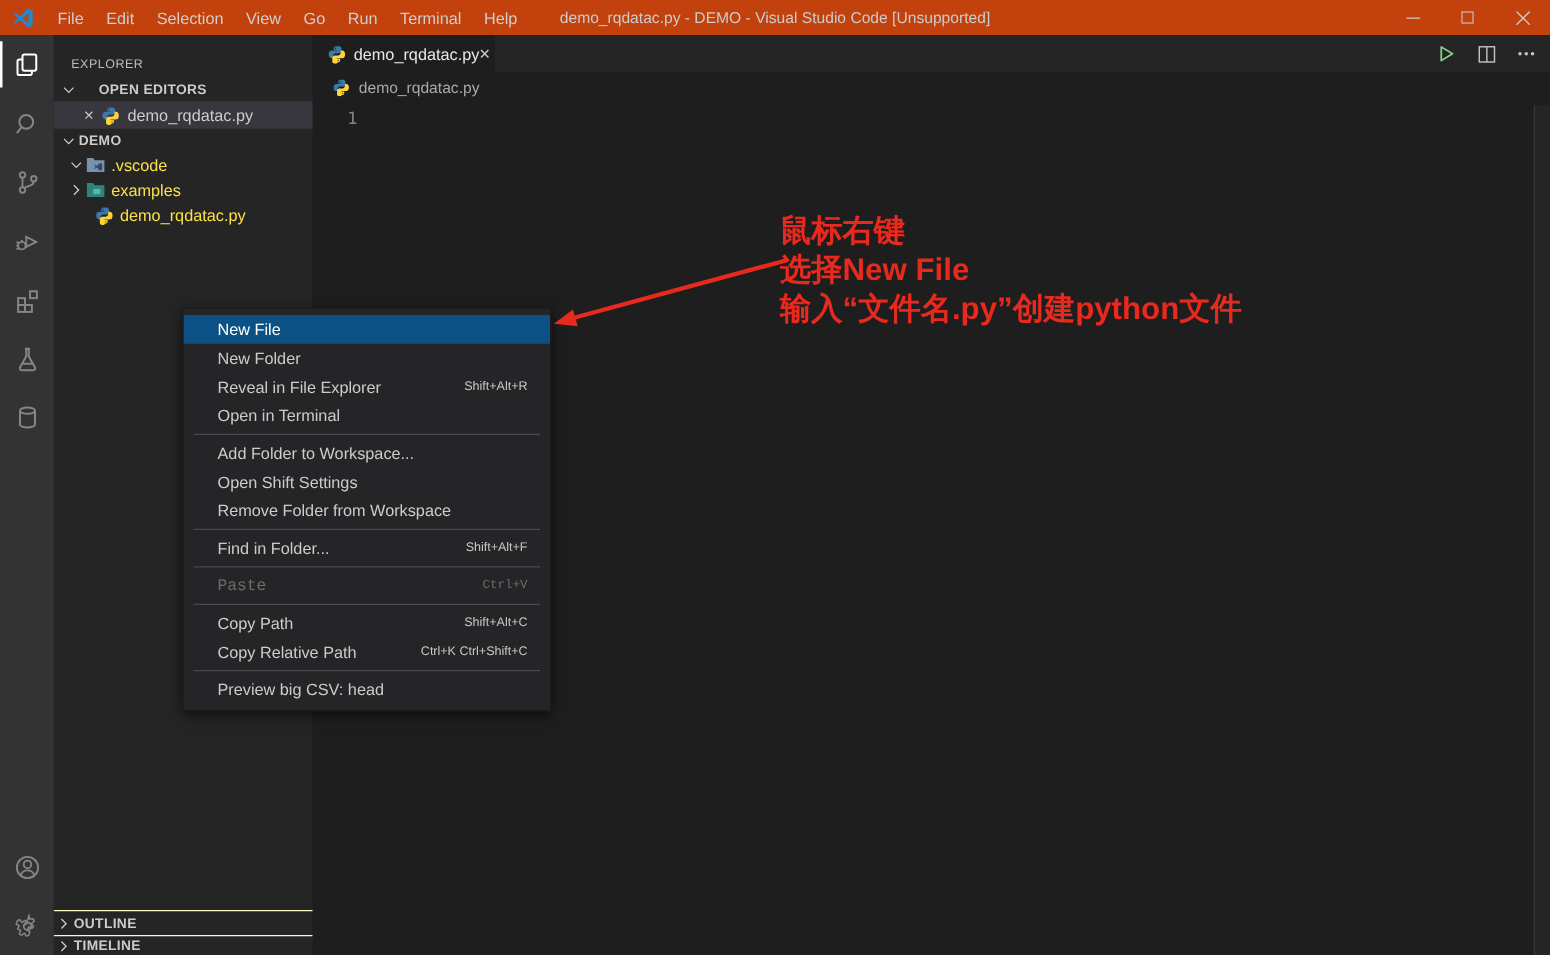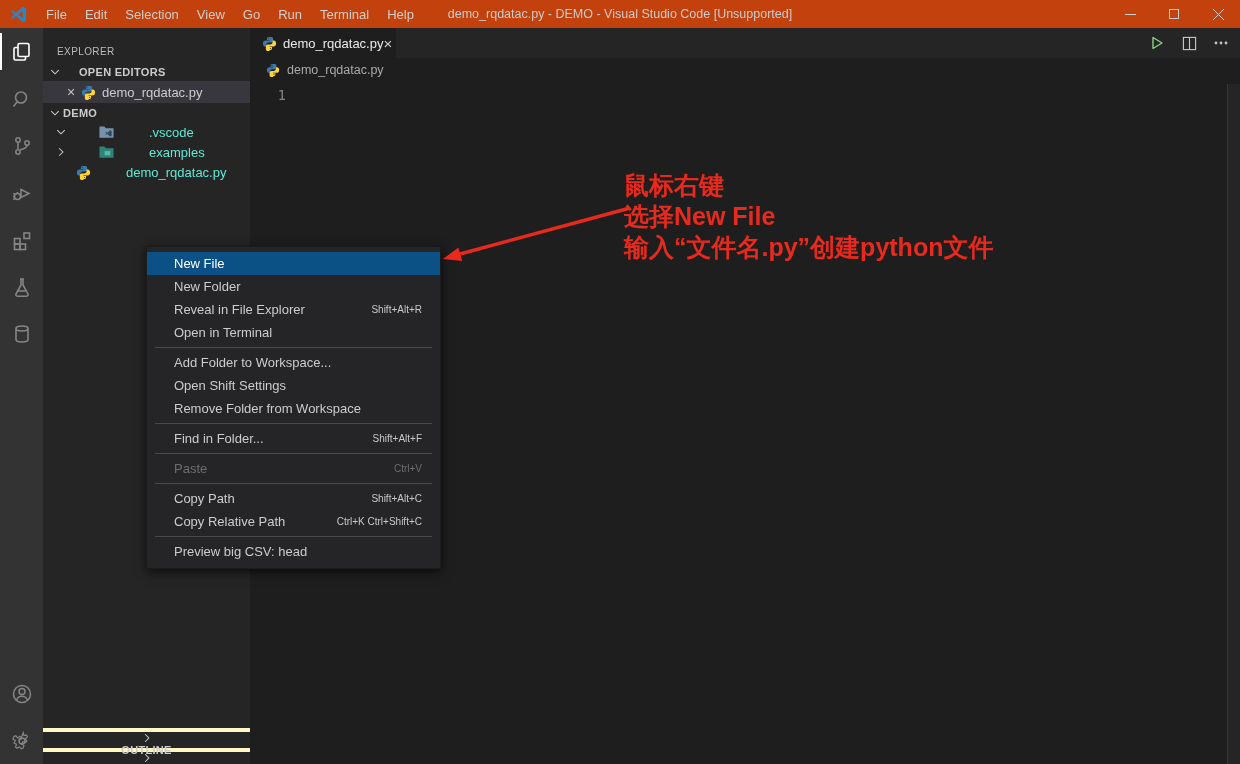--- a/index.html
+++ b/index.html
@@ -57,26 +57,26 @@
     color:#cccccc; letter-spacing:.3px; padding-left:4px; cursor:default;
   }
   .sec-row .chev { width:16px; height:16px; display:flex; align-items:center; justify-content:center; }
   .open-ed-header { margin-top:4px;gap:16px; }
   .row {
     height:22px; display:flex; align-items:center; color:#cccccc; cursor:default;
   }
   .row.selected { background:#37373d; }
   .row .close-x { width:16px; text-align:center; font-size:14px; color:#c5c5c5; margin-left:20px; margin-right:2px; }
   .row .ficon { width:16px; height:16px; margin-right:5px; display:flex; align-items:center; }
-  .tree-row { height:20px; display:flex; align-items:center; color:#5eead4;gap:30px; }
+  .tree-row { height:20px; display:flex; align-items:center; color:#fde047; }
   .tree-row .chev { width:16px; height:16px; display:flex; align-items:center; justify-content:center; margin-left:10px; }
   .tree-row .ficon { width:16px; height:16px; margin-right:4px; display:flex; align-items:center; }
   .tree-row.no-chev { padding-left:33px; }
   .sb-bottom { position:absolute; left:0; right:0; bottom:0; }
-  .sb-bottom .sec-row { height:20px; border-top:4px solid #fef9c3; padding-left:0;flex-direction:column; }
+  .sb-bottom .sec-row { height:20px; border-top:1px solid #fef9c3; padding-left:0; }
   .sb-bottom .sec-row:last-child { height:16px; }
 
   
   .editorarea { position:absolute; left:250px; top:28px; right:0; bottom:0; background:#1e1e1e; }
   .tabbar { height:30px; background:#252526; display:flex; position:relative; }
   .tab {
     width:146px; height:30px; background:#1e1e1e; display:flex; align-items:center;
     padding:0 8px 0 12px; font-size:13px; color:#e9e9e9;
   }
   .tab .ficon { width:16px; height:16px; margin-right:6px; display:flex; align-items:center; }
@@ -104,21 +104,21 @@
     background:#252528; padding:5px 0; box-shadow:0 3px 10px rgba(0,0,0,0.65);
     border:1px solid #1b1b1c;
   }
   .cm-item {
     height:23px; display:flex; align-items:center;
     padding:0 18px 0 27px; font-size:13px; color:#cccccc; cursor:default;
   }
   .cm-item .sc { margin-left:auto; color:#c8c8c8; font-size:10px; }
   .cm-item.selected { background:#0b5186; color:#ffffff; }
   .cm-item.selected .sc { color:#ffffff; }
-  .cm-item.disabled { color:#6d6d6d; }
+  .cm-item.disabled { color:#6d6d6d;font-family:Liberation Mono, monospace; }
   .cm-item.disabled .sc { color:#6d6d6d; }
   .cm-sep { height:1px; background:#4a4a4c; margin:3px 8px; }
 
   
   .annotation {
     position:absolute; left:624px; top:170px; z-index:30;
     font-size:25px; line-height:31px; font-weight:700; pointer-events:none;
   }
   .arrow-svg { position:absolute; left:430px; top:195px; z-index:30; pointer-events:none; }
 </style>

